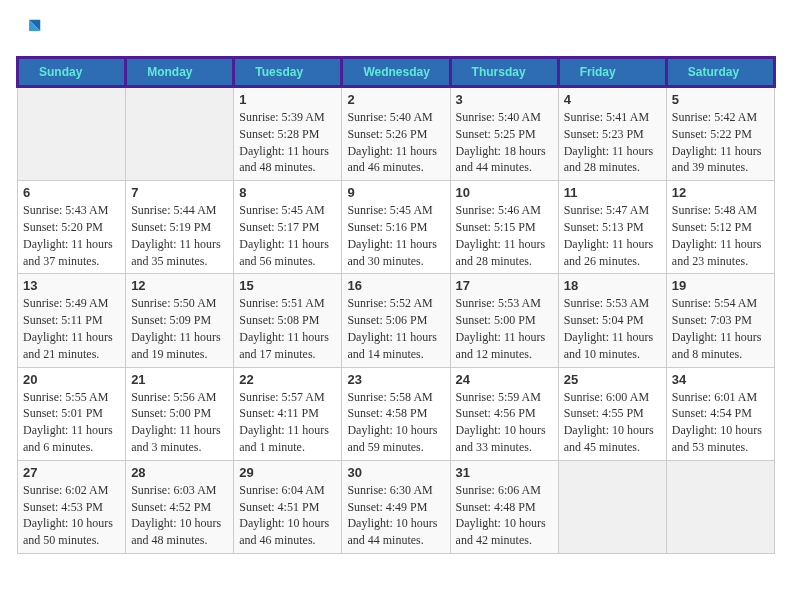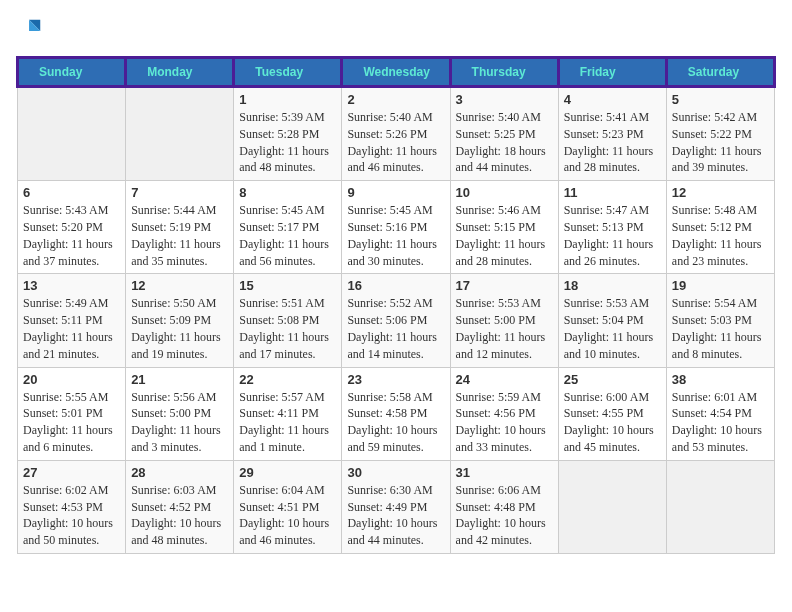--- a/index.html
+++ b/index.html
@@ -277,21 +277,21 @@
         <div class="day-info">
           <span>Sunrise: 5:53 AM</span><br>
           <span>Sunset: 5:04 PM</span><br>
           <span>Daylight: 11 hours and 10 minutes.</span>
         </div>
       </td>
         <td>
         <span class="day-number">19</span>
         <div class="day-info">
           <span>Sunrise: 5:54 AM</span><br>
-          <span>Sunset: 5:03 PM</span><br>
+          <span>Sunset: 7:03 PM</span><br>
           <span>Daylight: 11 hours and 8 minutes.</span>
         </div>
       </td>
       </tr>
       <tr>
         <td>
         <span class="day-number">20</span>
         <div class="day-info">
           <span>Sunrise: 5:55 AM</span><br>
           <span>Sunset: 5:01 PM</span><br>
@@ -332,21 +332,21 @@
       </td>
         <td>
         <span class="day-number">25</span>
         <div class="day-info">
           <span>Sunrise: 6:00 AM</span><br>
           <span>Sunset: 4:55 PM</span><br>
           <span>Daylight: 10 hours and 45 minutes.</span>
         </div>
       </td>
         <td>
-        <span class="day-number">38</span>
+        <span class="day-number">34</span>
         <div class="day-info">
           <span>Sunrise: 6:01 AM</span><br>
           <span>Sunset: 4:54 PM</span><br>
           <span>Daylight: 10 hours and 53 minutes.</span>
         </div>
       </td>
       </tr>
       <tr>
         <td>
         <span class="day-number">27</span>

